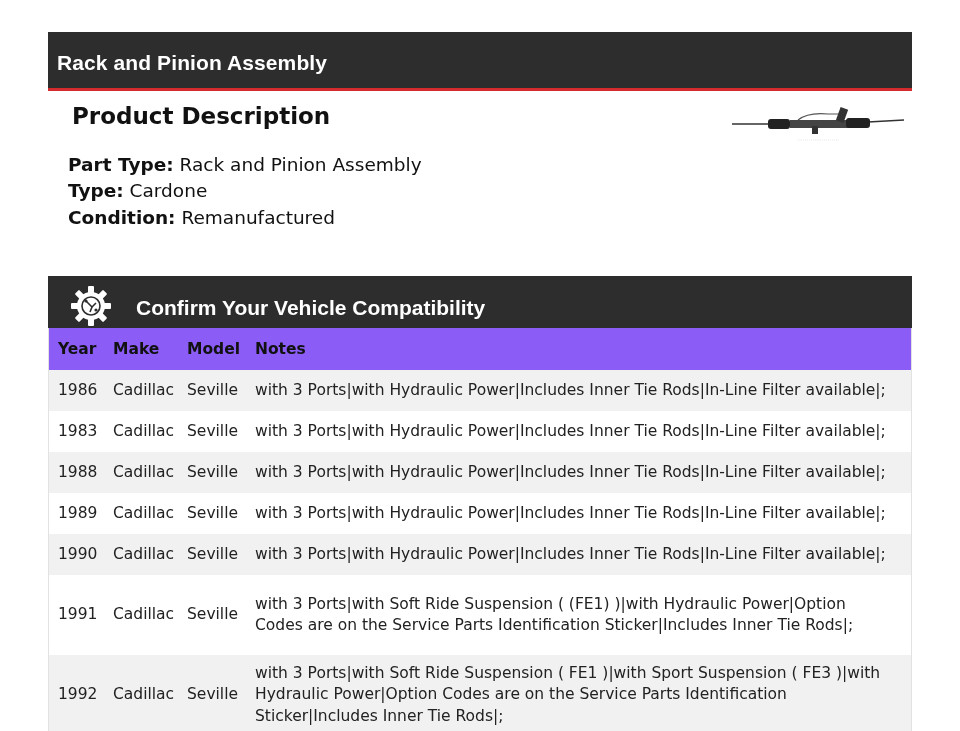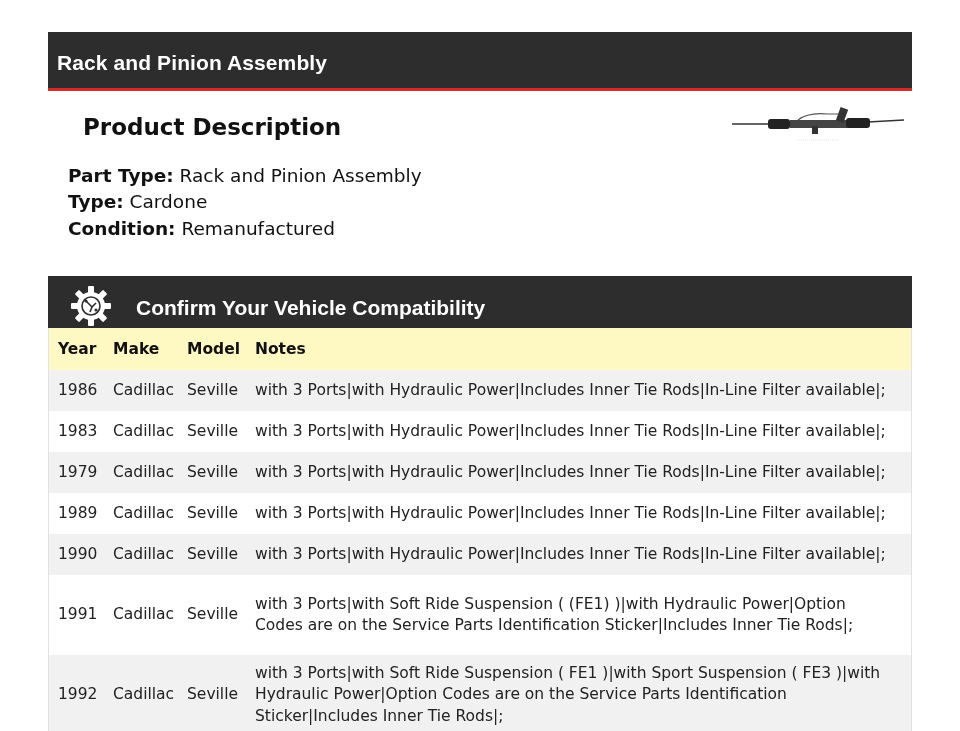--- a/index.html
+++ b/index.html
@@ -22,34 +22,34 @@
     .banner.compat .title {
       position: absolute; left: 88px; top: 20px; font-size: 21px;
     }
     .gear {
       position: absolute; left: 22px; top: 9px; width: 42px; height: 42px;
     }
     .desc {
       position: absolute; left: 68px; top: 96px;
     }
     .desc h2 {
-      margin: 15px; font-size: 23px; font-weight: bold; line-height: 32px;
+      margin: 4px; font-size: 23px; font-weight: bold; line-height: 32px;
     }
     .desc .fields { margin-top: 20px; font-size: 18.5px; line-height: 26.3px; }
     .desc .fields b { font-weight: bold; text-align: center; }
     .product-img { position: absolute; left: 728px; top: 100px; width: 180px; height: 46px; }
     .table-wrap {
       position: absolute; left: 48px; top: 328px; width: 864px;
       border-left: 1px solid #e2e2e2; border-right: 1px solid #e2e2e2; border-bottom: 1px solid #e2e2e2;
       box-sizing: border-box;
     }
     table { border-collapse: collapse; width: 100%; font-size: 15.5px; }
     th {
       text-align: left; font-weight: bold; height: 42px; padding: 0 0 0 9px;
-      vertical-align: middle; background: #fef9c3;
+      vertical-align: middle; background: #8b5cf6;
     }
     td { padding: 0 0 0 9px; vertical-align: middle; line-height: 21.5px; color: #222; }
     tr.row { height: 41px; }
     tr.row.tall { height: 80px; }
     tr.row:nth-child(odd) { background: #f1f1f1; }
     tr.row:nth-child(even) { background: #ffffff; }
     col.c-year { width: 55px; }
     col.c-make { width: 74px; }
     col.c-model { width: 68px; }
     td.notes, th.notes { padding-right: 18px; }
@@ -135,21 +135,21 @@
         <td>Seville</td>
         <td class="notes">with 3 Ports|with Hydraulic Power|Includes Inner Tie Rods|In-Line Filter available|;</td>
       </tr>
       <tr class="row">
         <td>1983</td>
         <td>Cadillac</td>
         <td>Seville</td>
         <td class="notes">with 3 Ports|with Hydraulic Power|Includes Inner Tie Rods|In-Line Filter available|;</td>
       </tr>
       <tr class="row">
-        <td>1979</td>
+        <td>1988</td>
         <td>Cadillac</td>
         <td>Seville</td>
         <td class="notes">with 3 Ports|with Hydraulic Power|Includes Inner Tie Rods|In-Line Filter available|;</td>
       </tr>
       <tr class="row">
         <td>1989</td>
         <td>Cadillac</td>
         <td>Seville</td>
         <td class="notes">with 3 Ports|with Hydraulic Power|Includes Inner Tie Rods|In-Line Filter available|;</td>
       </tr>

